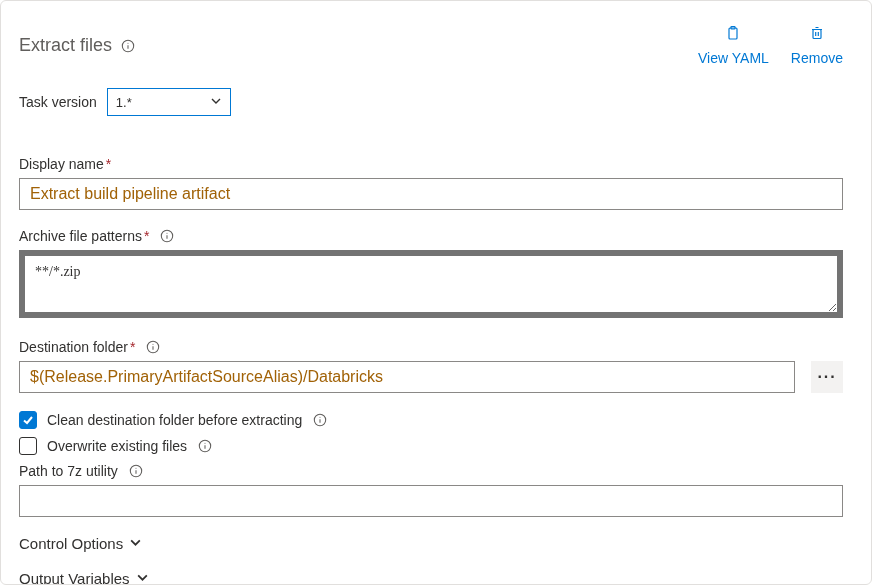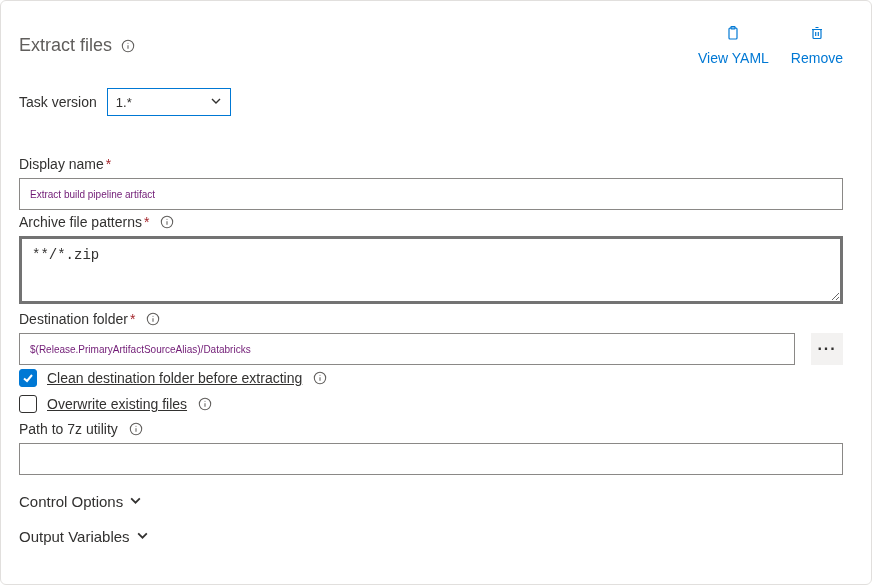--- a/index.html
+++ b/index.html
@@ -75,47 +75,47 @@
     padding: 0 8px;
     font-size: 13px;
     color: #323130;
     display: flex;
     align-items: center;
     justify-content: space-between;
     cursor: pointer;
     background: #fff;
   }
   .tv-select svg { width: 12px; height: 12px; }
-  .field { margin-bottom: 4px; }
+  .field { margin-bottom: 18px; }
   .field-label {
     display: flex;
     align-items: center;
     gap: 10px;
     font-size: 14px;
     color: #323130;
     margin-bottom: 6px;
   }
   .req { color: #a4262c; margin-left: 2px; }
   .text-input {
     width: 100%;
     height: 32px;
     border: 1px solid #8a8886;
     padding: 0 10px;
-    font-size: 10px;
+    font-size: 16px;
     font-family: inherit;
-    color: #701a75;
+    color: #a16207;
     outline: none;
   }
   .textarea-input {
     width: 100%;
     height: 68px;
-    border: 3px solid #737373;
+    border: 6px solid #737373;
     padding: 8px 10px;
     font-size: 14px;
-    font-family: Liberation Mono, monospace;
+    font-family: Liberation Serif, serif;
     color: #323130;
     resize: both;
     outline: none;
   }
   .dest-row {
     display: flex;
     gap: 16px;
     align-items: center;
   }
   .dest-row .text-input { flex: 1; }
@@ -132,21 +132,20 @@
     display: flex;
     align-items: center;
     justify-content: center;
   }
   .checkbox-row {
     display: flex;
     align-items: center;
     gap: 10px;
     margin-bottom: 8px;
     font-size: 14px;
-    text-decoration: underline;
   }
   .cb {
     width: 18px;
     height: 18px;
     border: 1px solid #323130;
     border-radius: 3px;
     display: inline-flex;
     align-items: center;
     justify-content: center;
     cursor: pointer;

